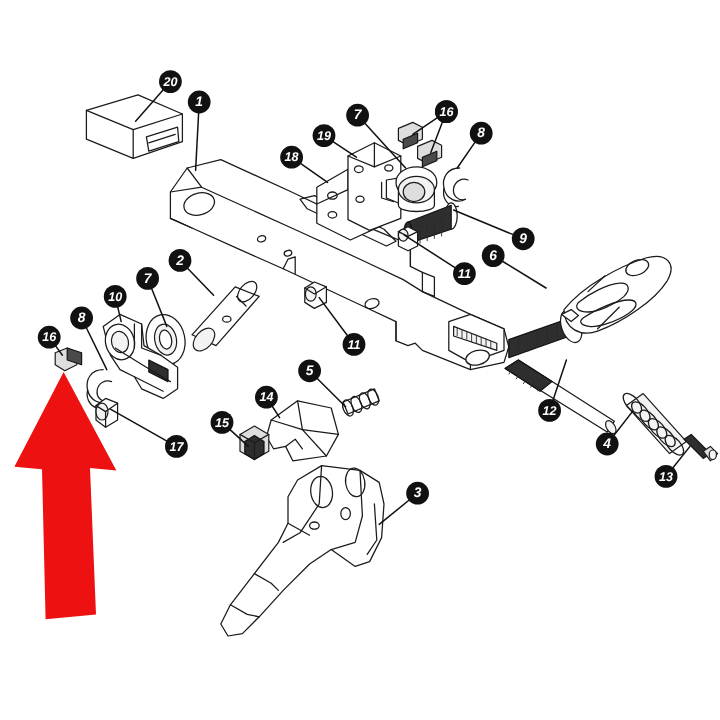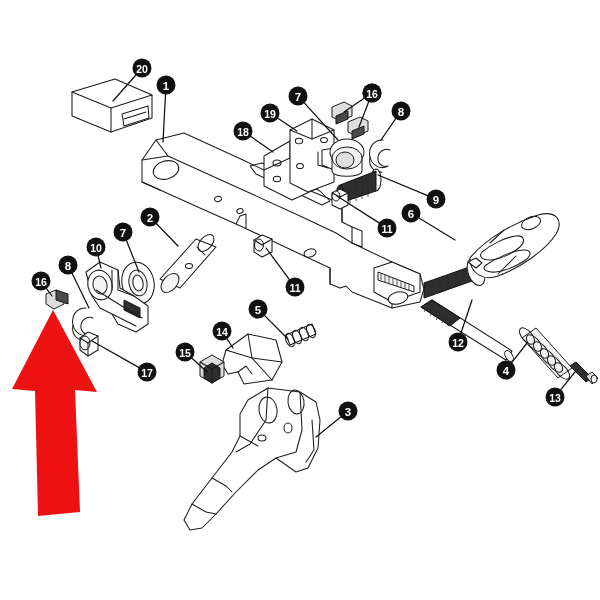--- a/index.html
+++ b/index.html
@@ -11,20 +11,21 @@
     width: 600px;
     height: 600px;
     overflow: hidden;
     font-family: "Liberation Sans", sans-serif;
   }
   #diagram-root {
     position: relative;
     width: 600px;
     height: 600px;
     background: #ffffff;
+    font-style: italic;
   }
   #parts-svg {
     position: absolute;
     top: 0;
     left: 0;
     width: 600px;
     height: 600px;
   }
   .part-line {
     fill: none;

